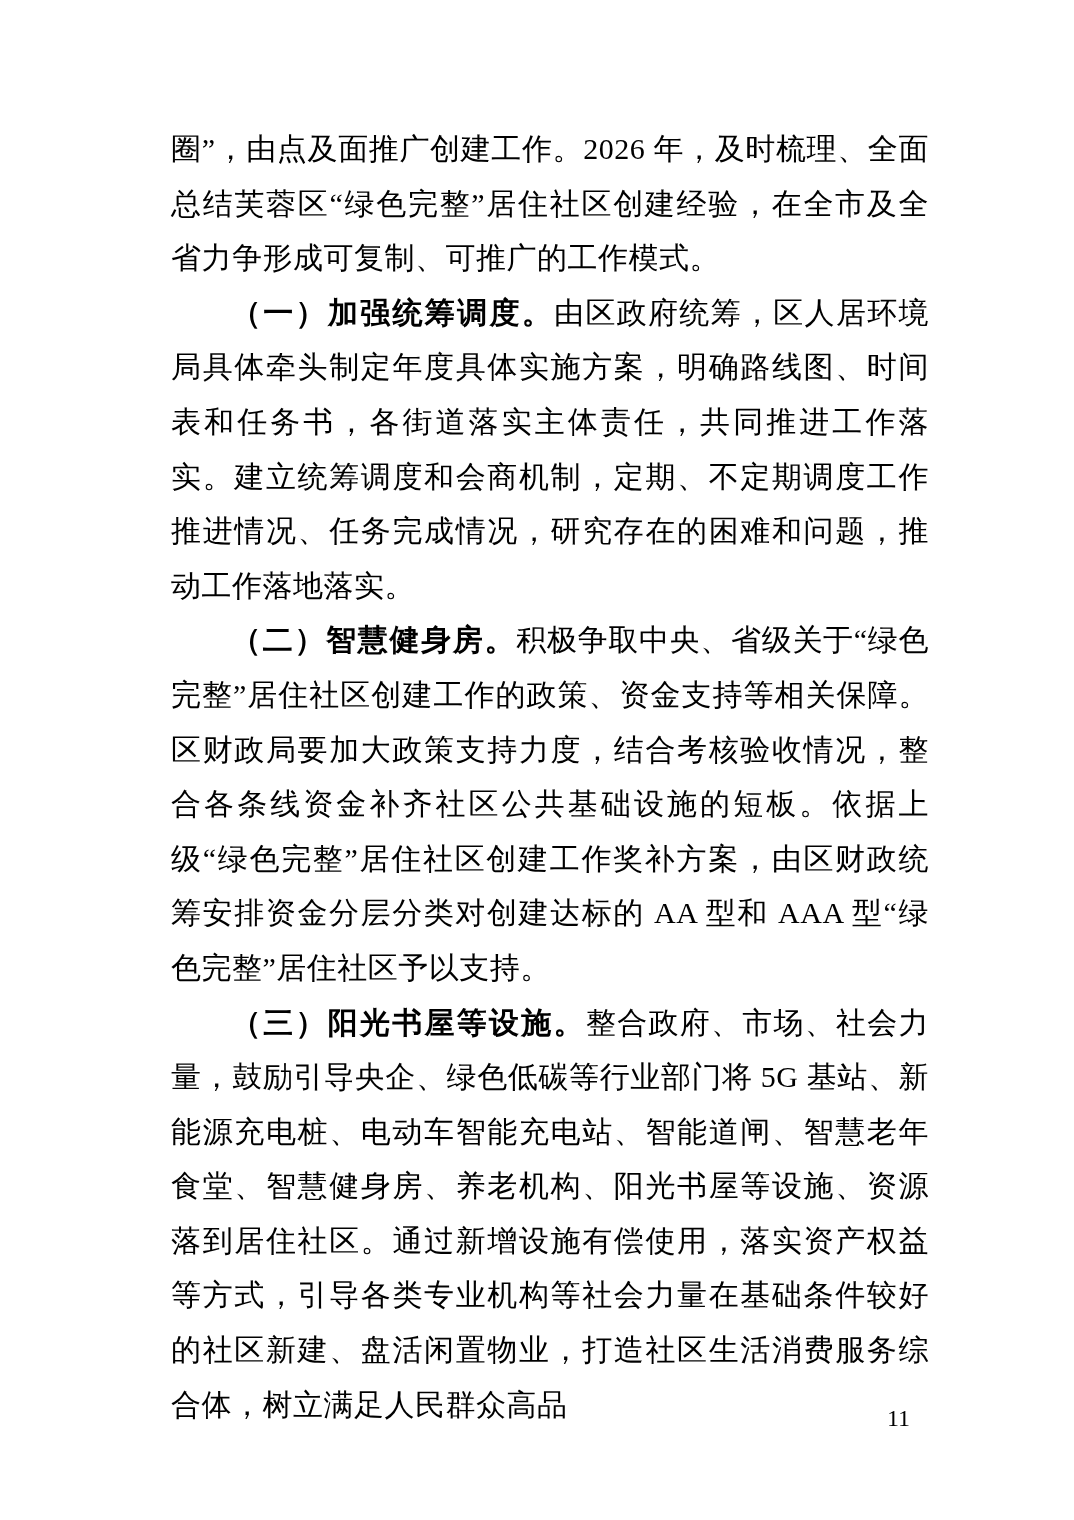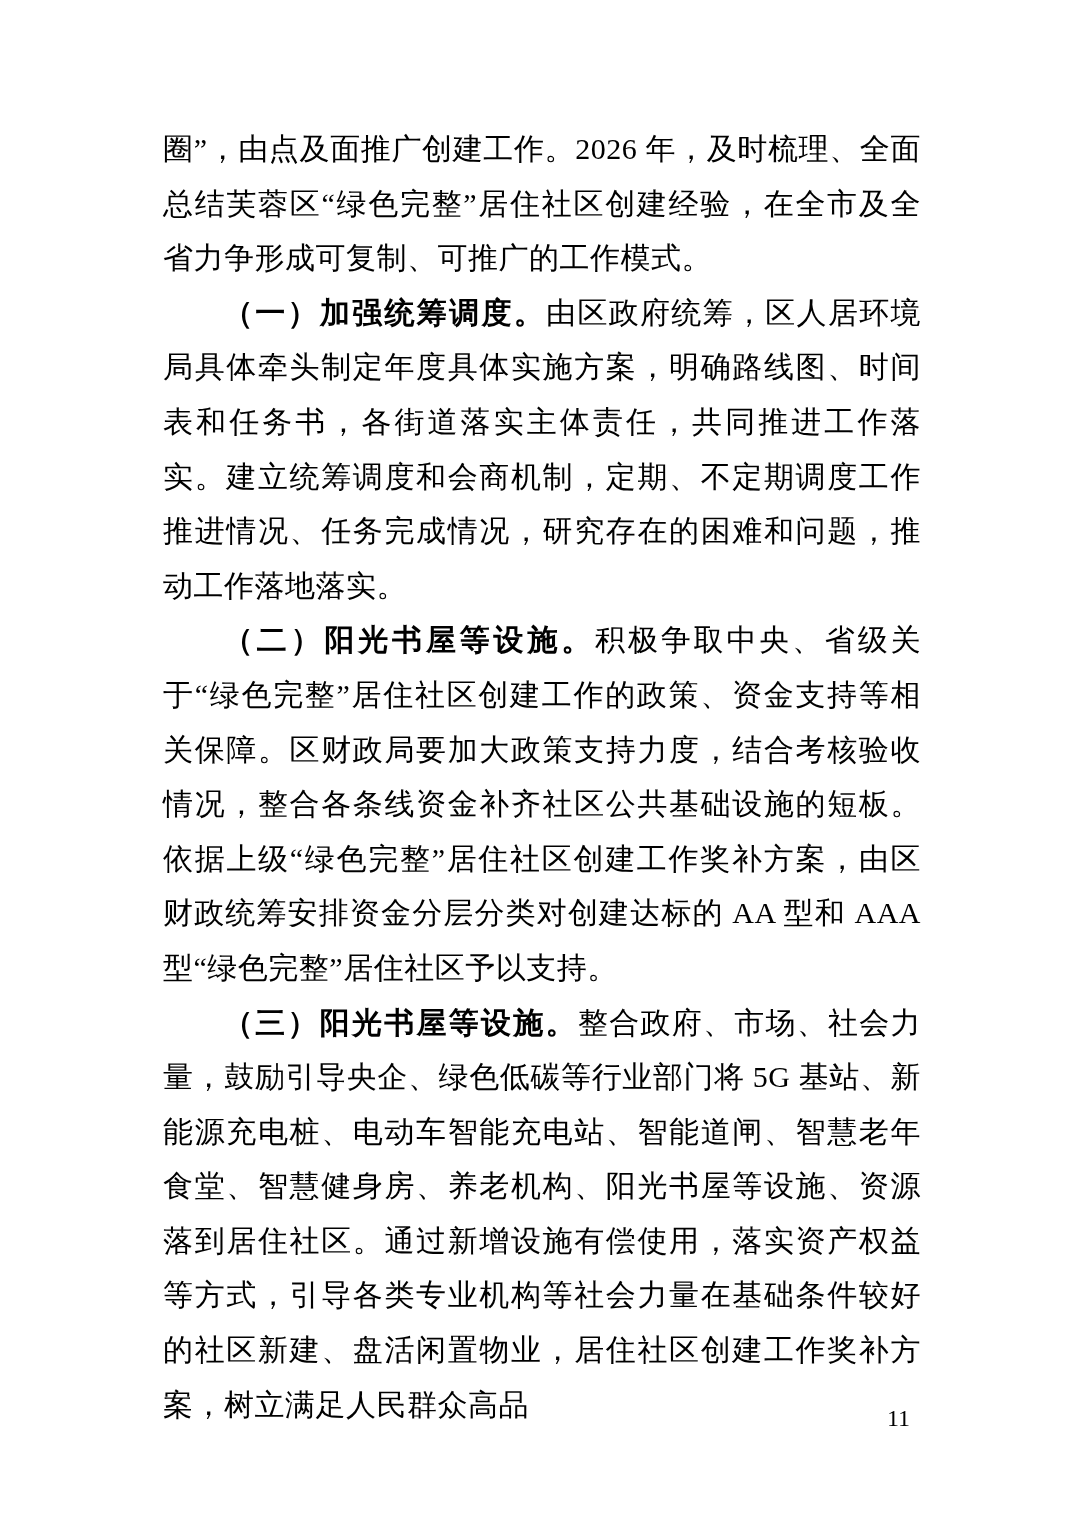--- a/index.html
+++ b/index.html
@@ -15,21 +15,21 @@
     font-family: "Liberation Serif", "DejaVu Serif", serif;
     color: #000000;
   }
   .doc-page {
     position: absolute;
     inset: 0;
     background: #ffffff;
   }
   .doc-content {
     position: absolute;
-    left: 163px;
+    left: 171px;
     top: 122px;
     width: 758px;
   }
   .doc-content p {
     margin: 0;
     padding: 0;
     font-size: 30px;
     line-height: 54.6px;
     text-align: justify;
     text-justify: inter-ideograph;
@@ -69,21 +69,21 @@
 
 <div class="doc-page">
 
   <div class="doc-content">
 
     <p class="para-noindent">圈”，由点及面推广创建工作。2026 年，及时梳理、全面总结芙蓉区“绿色完整”居住社区创建经验，在全市及全省力争形成可复制、可推广的工作模式。</p>
 
 
     <p class="para-indent"><span class="subsection-lead">（一）加强统筹调度。</span><span>由区政府统筹，区人居环境局具体牵头制定年度具体实施方案，明确路线图、时间表和任务书，各街道落实主体责任，共同推进工作落实。建立统筹调度和会商机制，定期、不定期调度工作推进情况、任务完成情况，研究存在的困难和问题，推动工作落地落实。</span></p>
 
-    <p class="para-indent"><span class="subsection-lead">（二）阳光书屋等设施。</span><span>积极争取中央、省级关于“绿色完整”居住社区创建工作的政策、资金支持等相关保障。区财政局要加大政策支持力度，结合考核验收情况，整合各条线资金补齐社区公共基础设施的短板。依据上级“绿色完整”居住社区创建工作奖补方案，由区财政统筹安排资金分层分类对创建达标的 AA 型和 AAA 型“绿色完整”居住社区予以支持。</span></p>
+    <p class="para-indent"><span class="subsection-lead">（二）智慧健身房。</span><span>积极争取中央、省级关于“绿色完整”居住社区创建工作的政策、资金支持等相关保障。区财政局要加大政策支持力度，结合考核验收情况，整合各条线资金补齐社区公共基础设施的短板。依据上级“绿色完整”居住社区创建工作奖补方案，由区财政统筹安排资金分层分类对创建达标的 AA 型和 AAA 型“绿色完整”居住社区予以支持。</span></p>
 
-    <p class="para-indent"><span class="subsection-lead">（三）阳光书屋等设施。</span><span>整合政府、市场、社会力量，鼓励引导央企、绿色低碳等行业部门将 5G 基站、新能源充电桩、电动车智能充电站、智能道闸、智慧老年食堂、智慧健身房、养老机构、阳光书屋等设施、资源落到居住社区。通过新增设施有偿使用，落实资产权益等方式，引导各类专业机构等社会力量在基础条件较好的社区新建、盘活闲置物业，居住社区创建工作奖补方案，树立满足人民群众高品</span></p>
+    <p class="para-indent"><span class="subsection-lead">（三）阳光书屋等设施。</span><span>整合政府、市场、社会力量，鼓励引导央企、绿色低碳等行业部门将 5G 基站、新能源充电桩、电动车智能充电站、智能道闸、智慧老年食堂、智慧健身房、养老机构、阳光书屋等设施、资源落到居住社区。通过新增设施有偿使用，落实资产权益等方式，引导各类专业机构等社会力量在基础条件较好的社区新建、盘活闲置物业，打造社区生活消费服务综合体，树立满足人民群众高品</span></p>
 
   </div>
 
   <div class="page-number">11</div>
 
 </div>
 
 </body></html>

